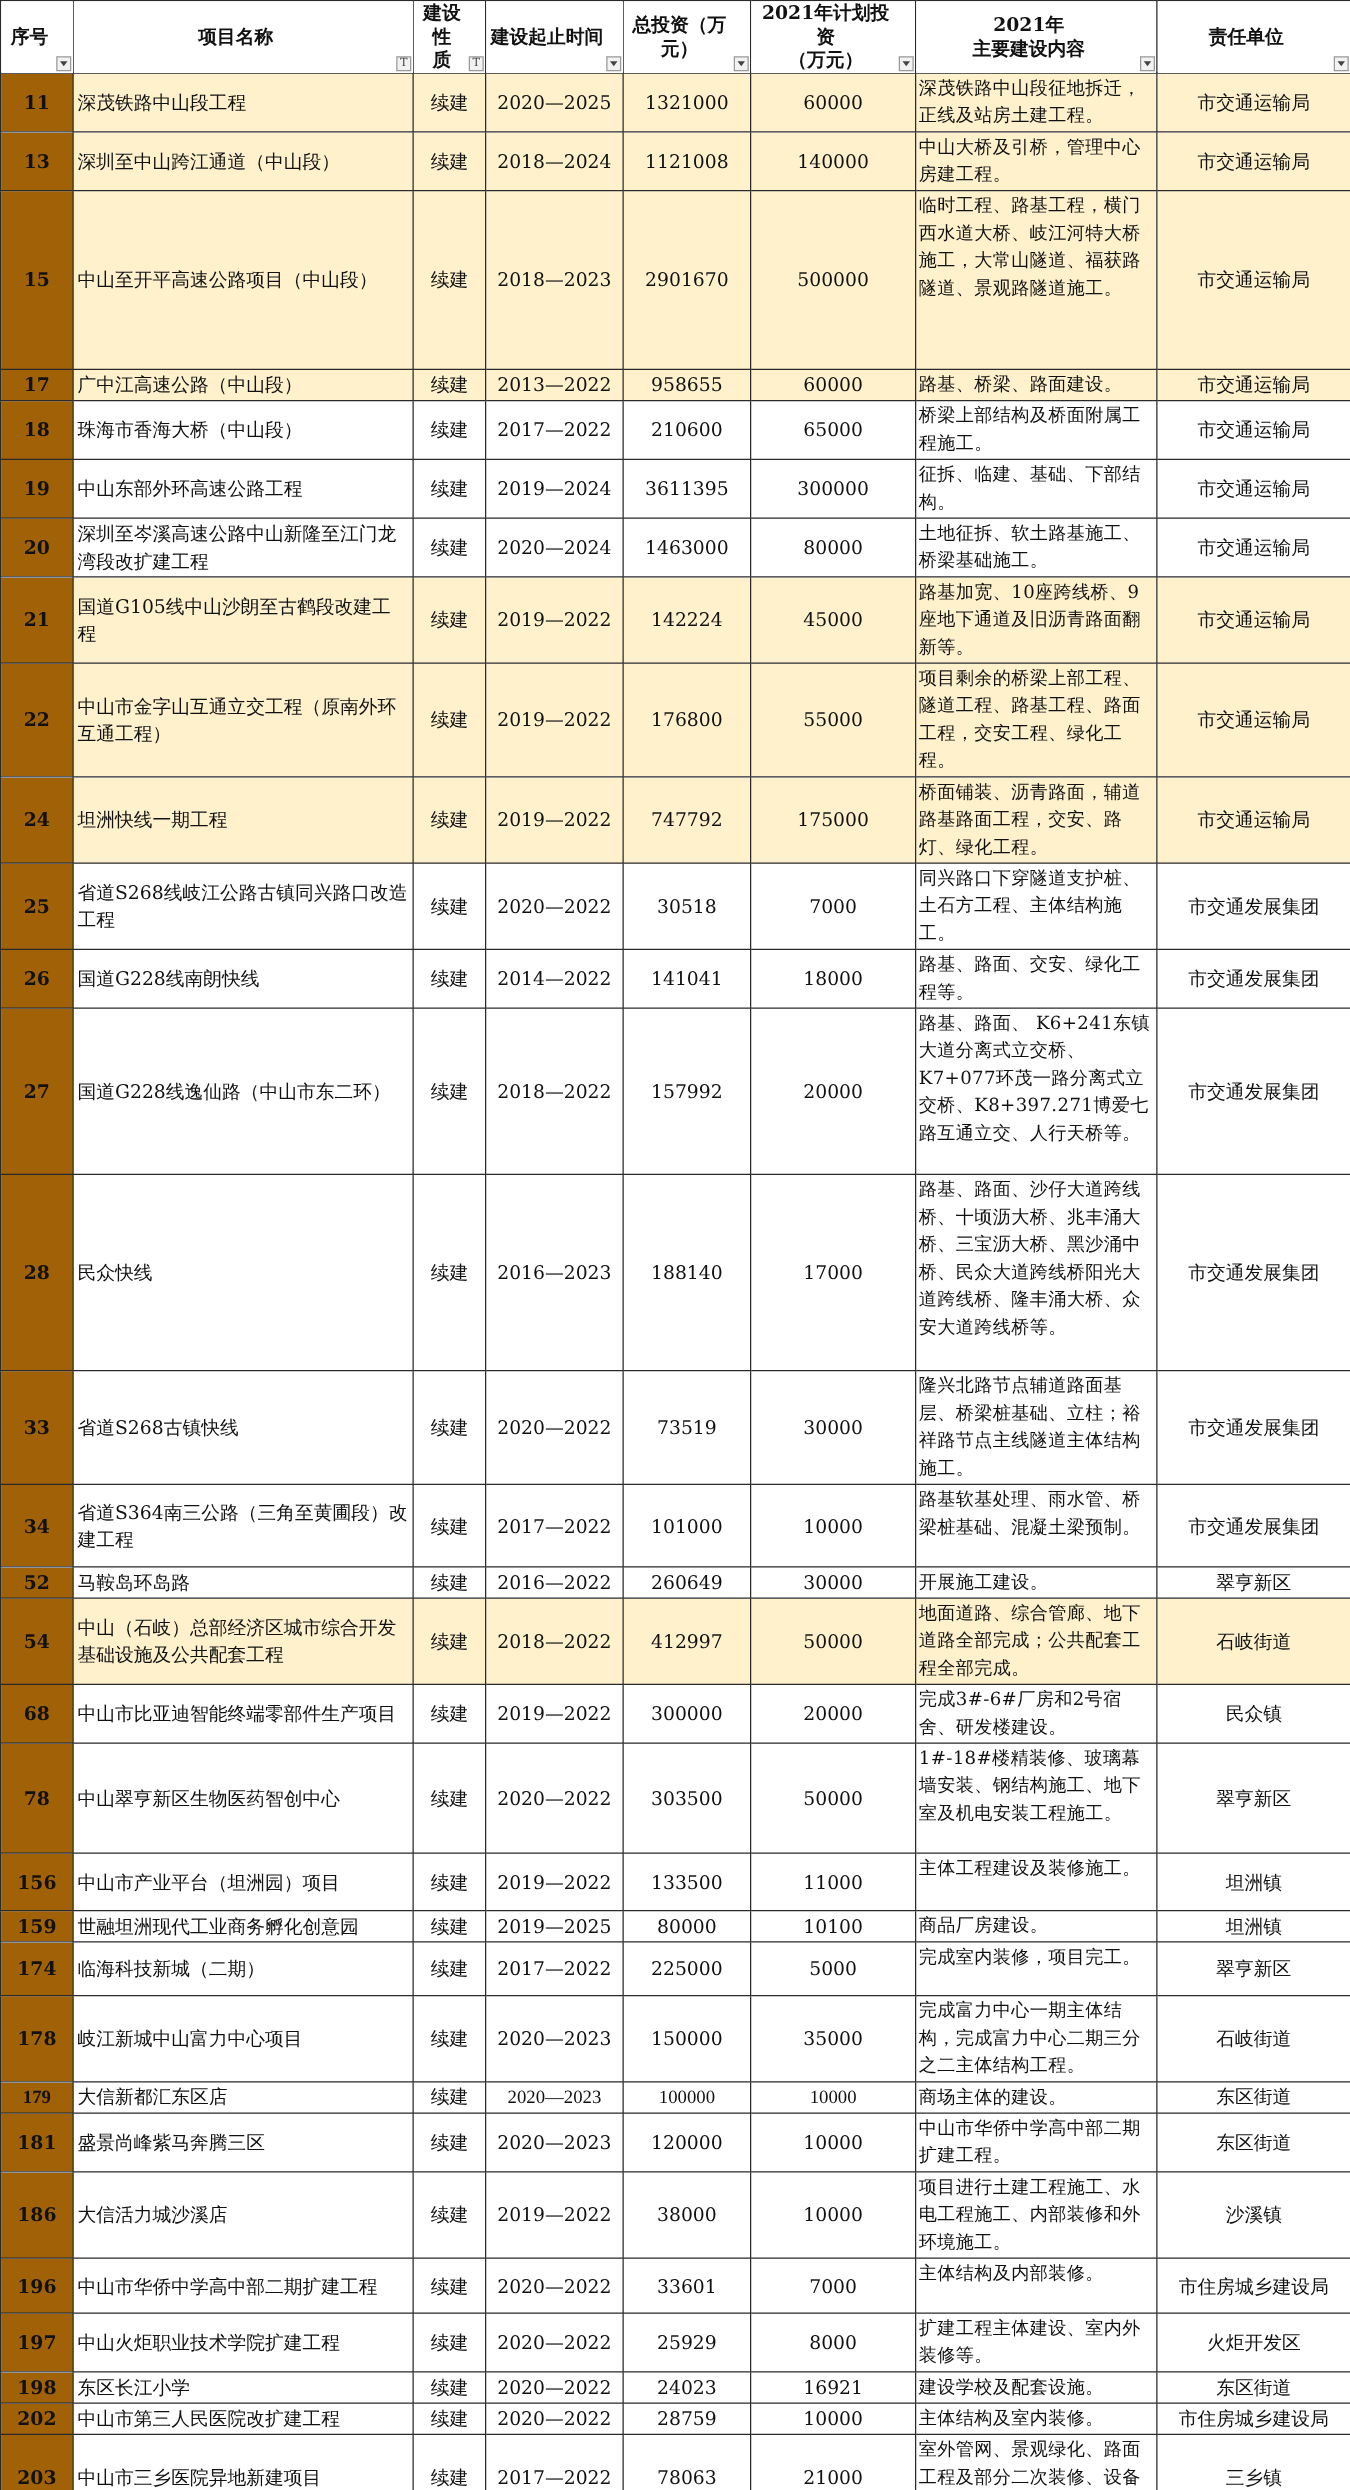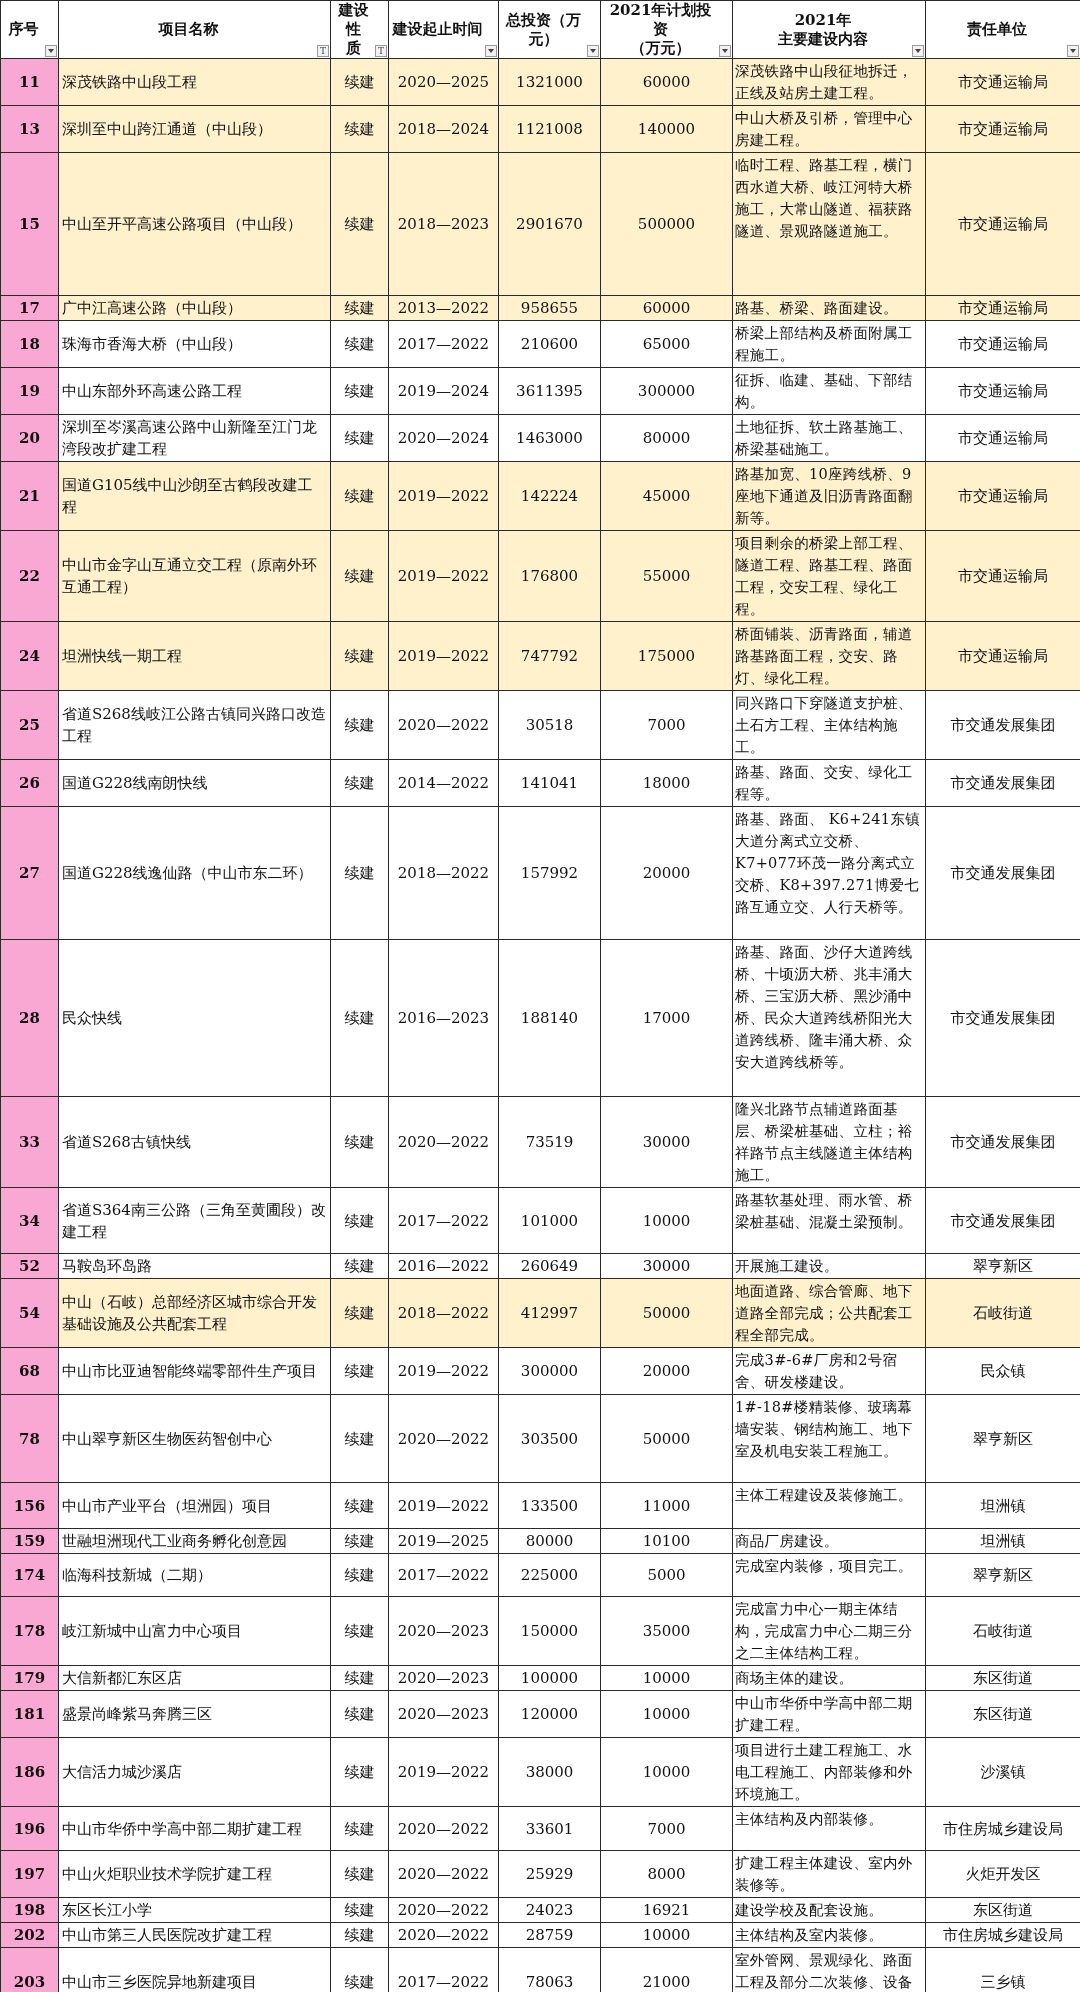--- a/index.html
+++ b/index.html
@@ -2,21 +2,21 @@
 <html><head>
 <meta charset="utf-8">
 <style>
   html, body { margin:0; padding:0; background:#ffffff; }
   body { width:1080px; height:1992px; overflow:hidden; font-family:"DejaVu Serif","Liberation Serif",serif; color:#111; }
   table { border-collapse:collapse; table-layout:fixed; width:1080px; }
   td, th { border:1px solid #2a2a2a; padding:0 3px; font-size:15px; line-height:22px; overflow:hidden; vertical-align:middle; }
   th { font-weight:bold; font-size:15px; line-height:19px; text-align:center; position:relative; background:#ffffff; padding:0 14px 0 2px; }
   td.c { text-align:center; }
   td.l { text-align:left; }
-  td.seq { text-align:center; font-weight:bold; background:#f9a8d4; font-size:15px; }
+  td.seq { text-align:center; font-weight:bold; background:#a16207; font-size:15px; }
   td.content { font-size:14.5px; line-height:22px; text-align:left; vertical-align:top; padding:1px 2px; letter-spacing:0.3px; }
   tr.hl td:not(.seq) { background:#fff1cc; }
   .filter-btn { position:absolute; right:1px; bottom:1px; width:12px; height:12px; border:1px solid #9a9a9a; background:#f2f2f2; box-sizing:border-box; display:flex; align-items:center; justify-content:center; font-size:8px; line-height:8px; color:#444; font-weight:normal; }
   .filter-btn.active { font-size:9px; }
   .tri { width:0; height:0; border-left:3px solid transparent; border-right:3px solid transparent; border-top:4px solid #444; }
 </style>
 </head>
 <body>
 
 <table>
@@ -300,21 +300,21 @@
       <tr style="height: 65px;">
     <td class="seq">178</td>
     <td class="l">岐江新城中山富力中心项目</td>
     <td class="c">续建</td>
     <td class="c">2020—2023</td>
     <td class="c">150000</td>
     <td class="c">35000</td>
     <td class="content">完成富力中心一期主体结构，完成富力中心二期三分之二主体结构工程。</td>
     <td class="c">石岐街道</td>
   </tr>
-      <tr style="height: 20px;">
+      <tr style="height: 20px; font-family: Liberation Serif, serif;">
     <td class="seq">179</td>
     <td class="l">大信新都汇东区店</td>
     <td class="c">续建</td>
     <td class="c">2020—2023</td>
     <td class="c">100000</td>
     <td class="c">10000</td>
     <td class="content">商场主体的建设。</td>
     <td class="c">东区街道</td>
   </tr>
       <tr style="height: 46px;">

